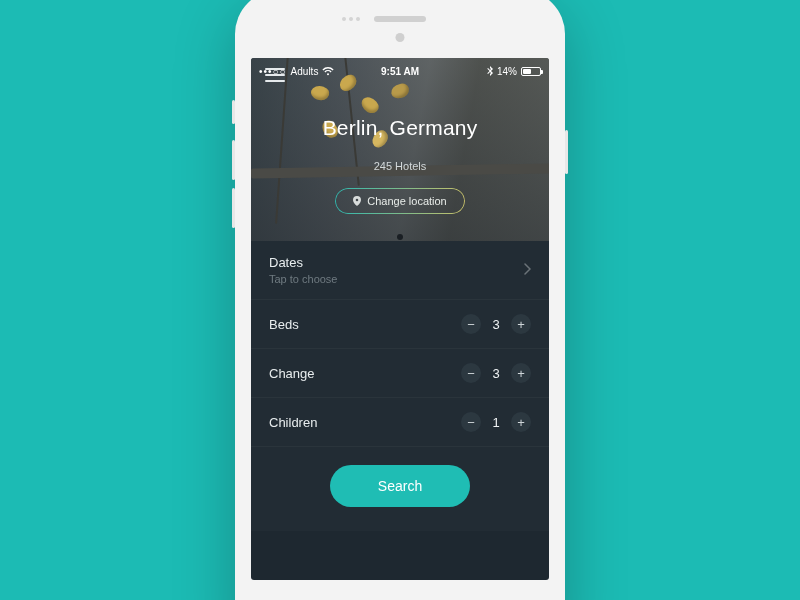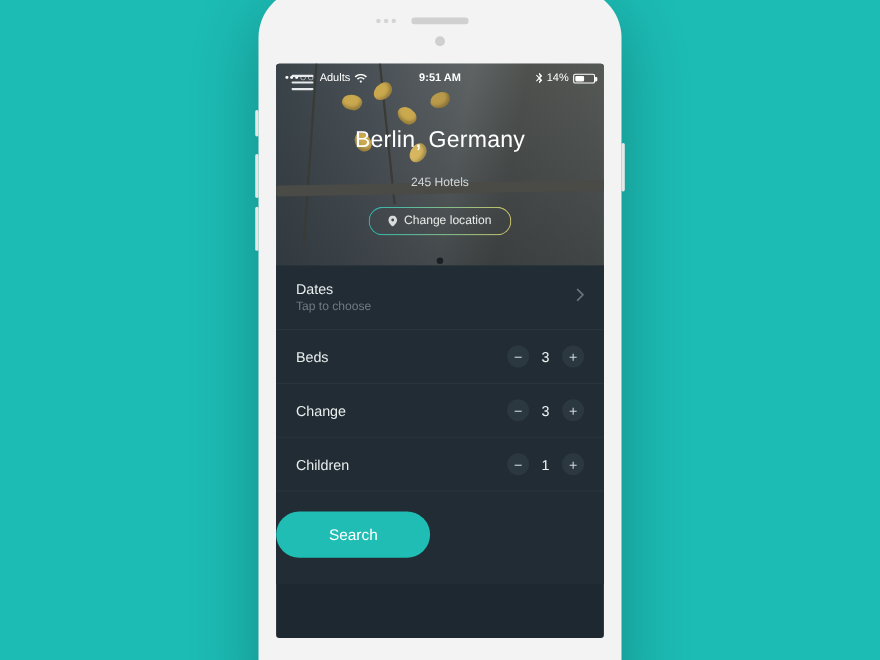--- a/index.html
+++ b/index.html
@@ -163,21 +163,21 @@
     .stepper { display:flex; align-items:center; gap: 10px; }
     .step-btn {
       width: 20px; height: 20px; border-radius: 50%;
       background: #2c3840; color: #cfd6d9;
       display:flex; align-items:center; justify-content:center;
       font-size: 13px; cursor: pointer;
       user-select: none;
     }
     .step-val { color: #eef2f3; font-size: 13px; min-width: 10px; text-align: center; }
     .search-wrap {
-      display:flex; padding: 18px 0 24px;
+      display:flex; justify-content:center; padding: 18px 0 24px;
       background: #222c34;
     }
     .search-btn {
       background: #1fbdb4;
       color: #fff;
       font-size: 14px;
       padding: 13px 48px;
       border-radius: 26px;
       cursor: pointer;
       font-weight: 500;

